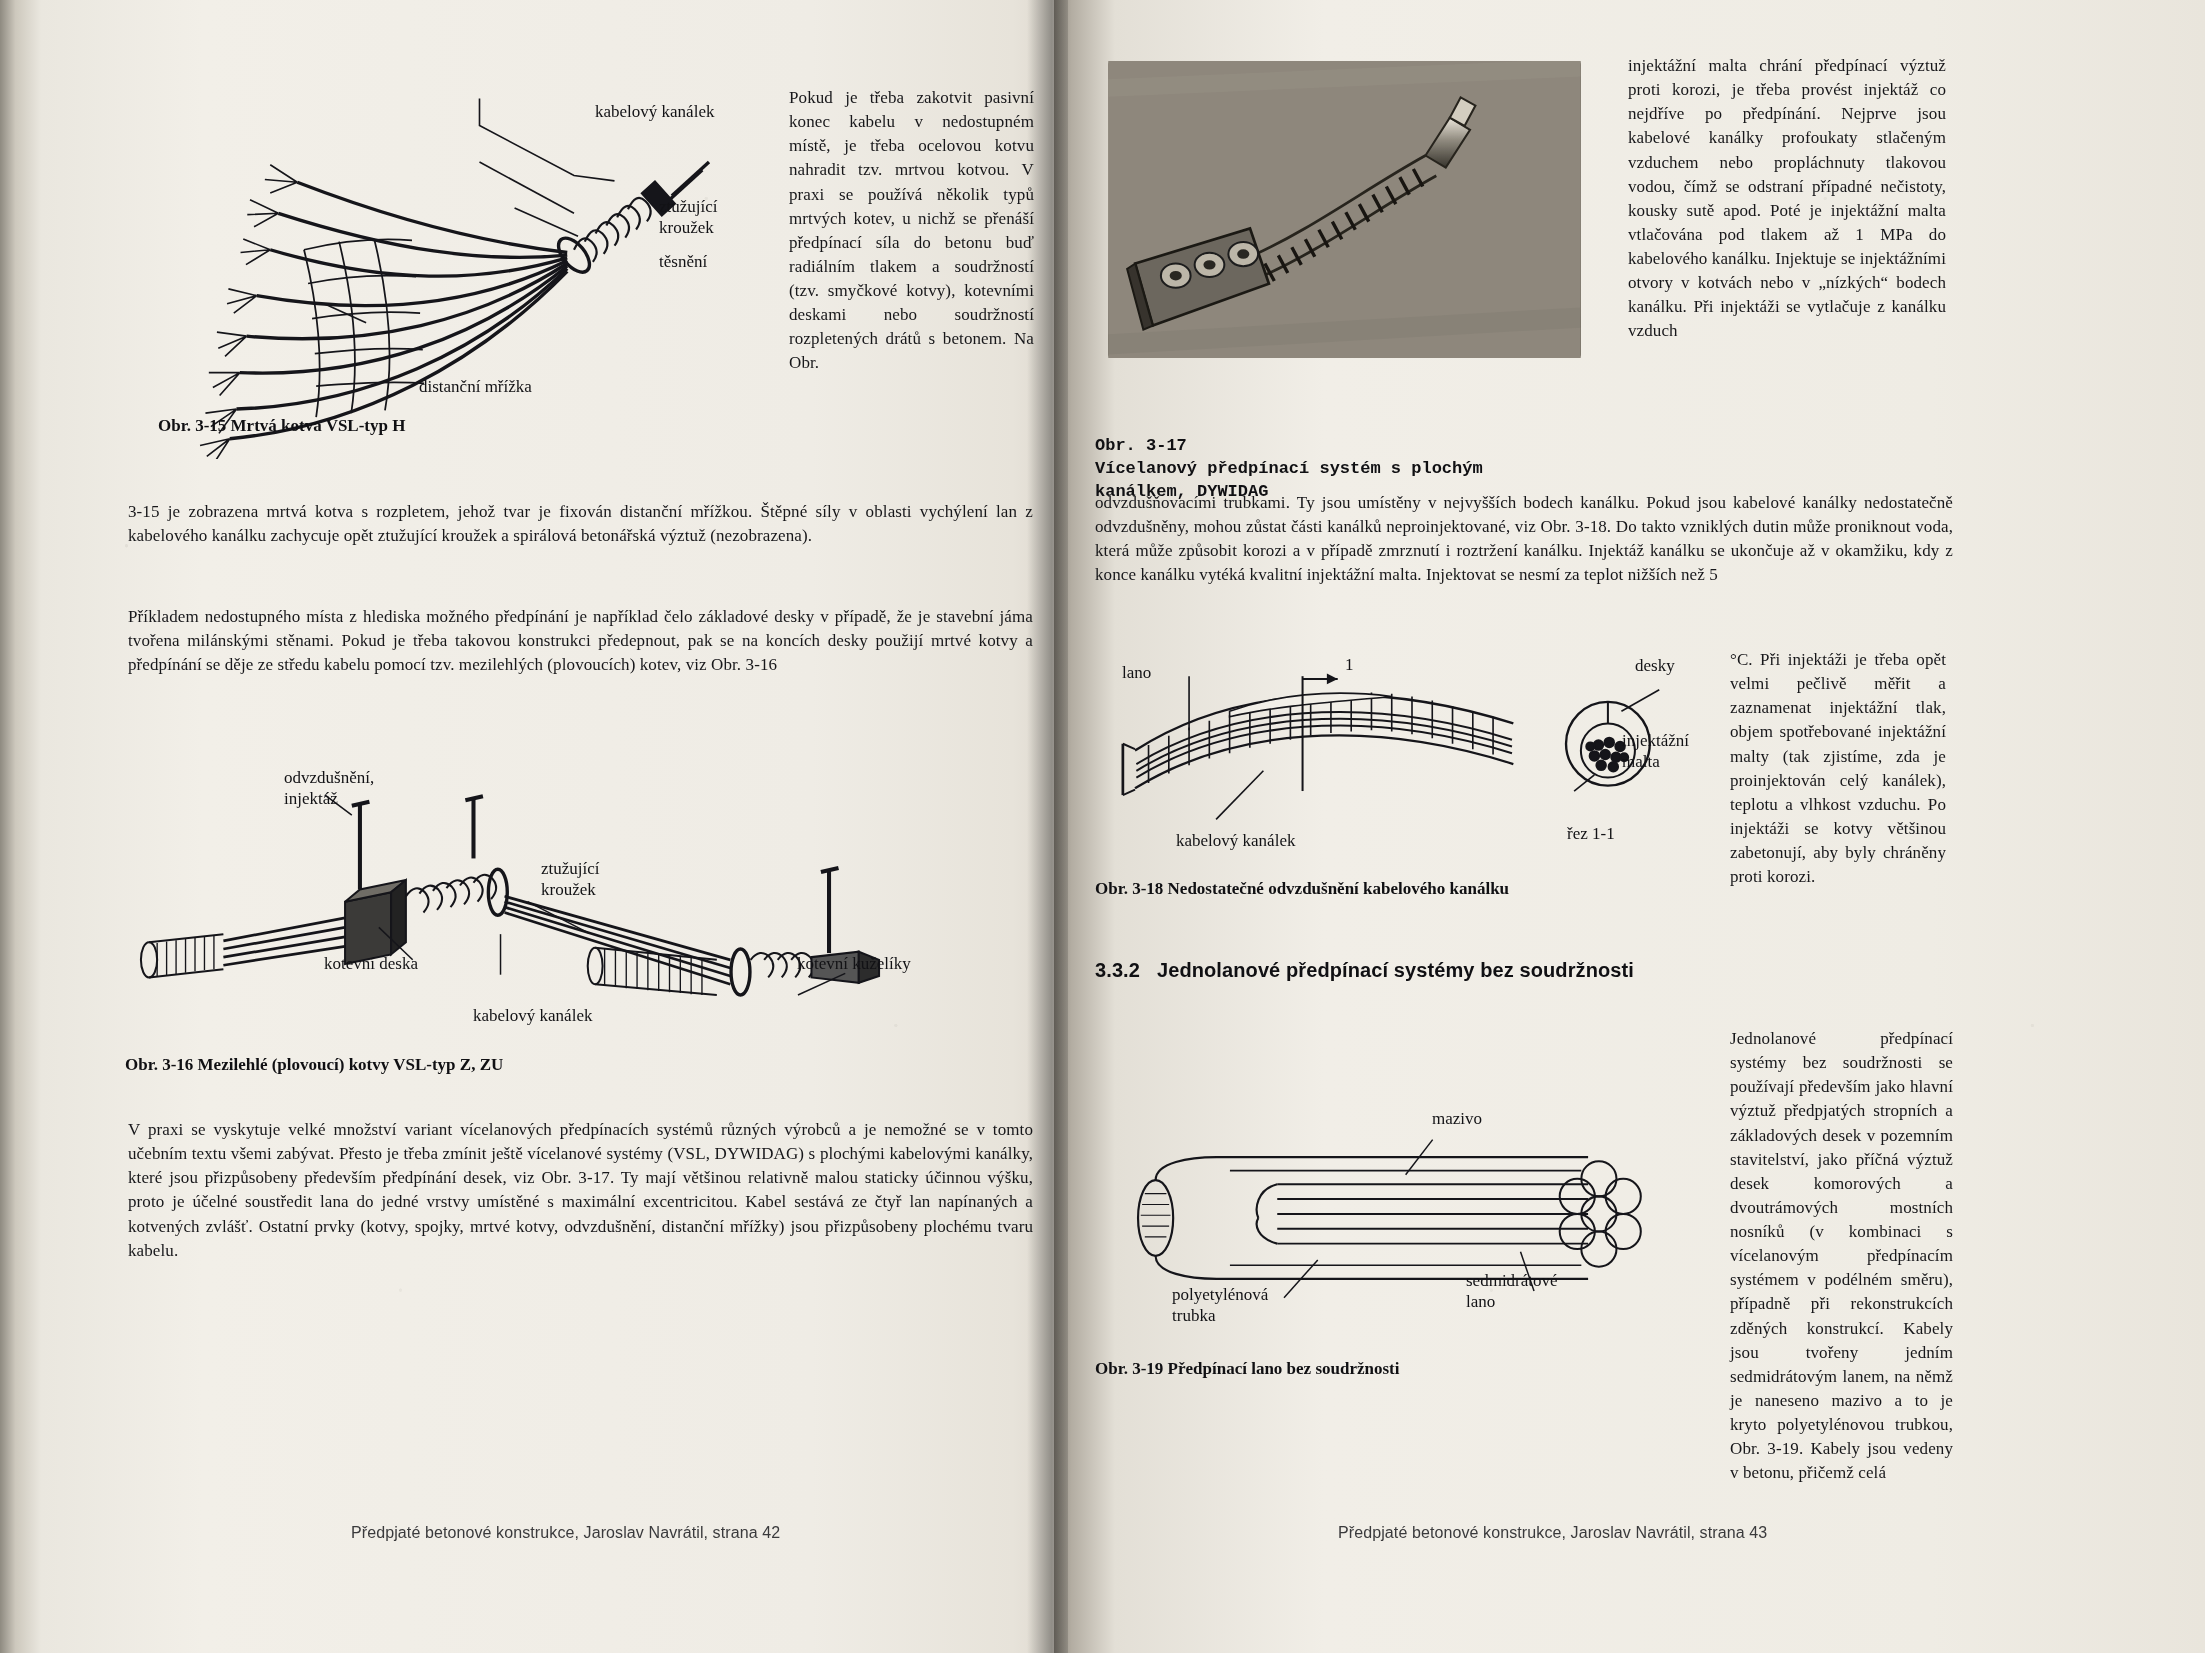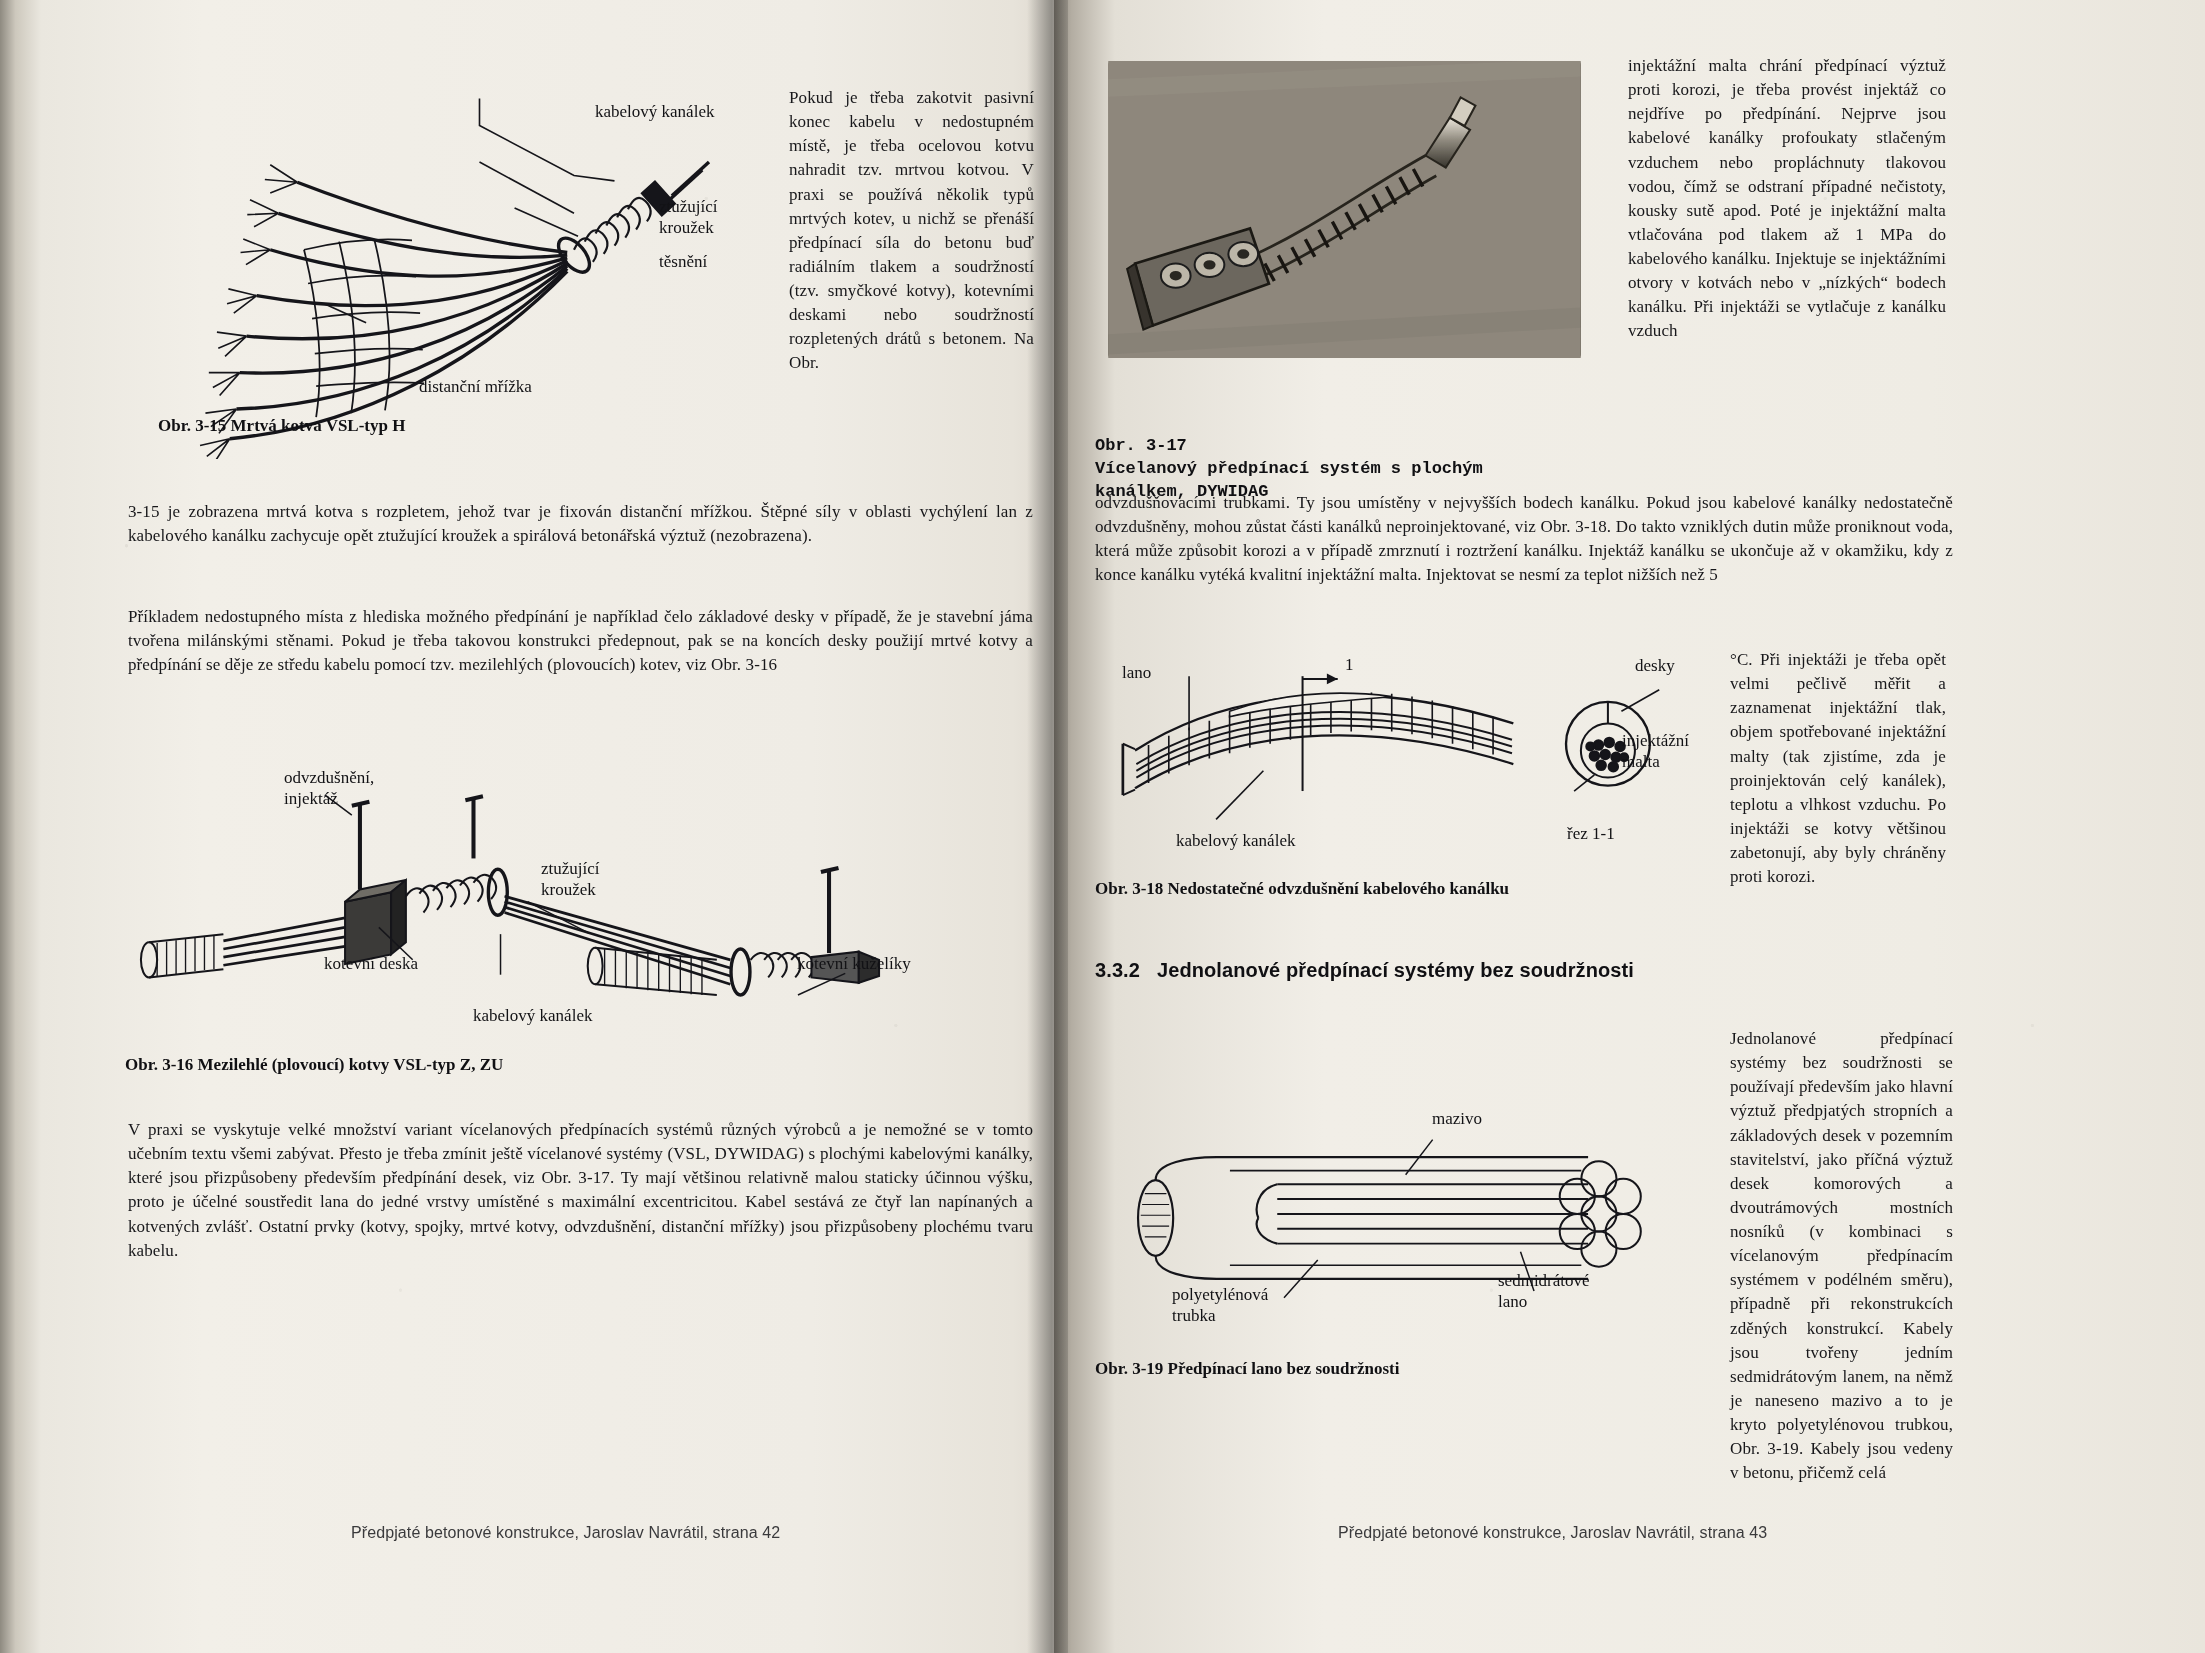--- a/index.html
+++ b/index.html
@@ -461,21 +461,21 @@
           <path d="M470 66 L430 118" stroke-width="2.2"></path>
           <path d="M250 300 L300 244" stroke-width="2.2"></path>
           <path d="M620 290 L600 232" stroke-width="2.2"></path>
         </g>
       </svg>
     </div>
 
     <div class="lbl" style="left:378px;top:1108px;">mazivo</div>
     <div class="lbl" style="left:118px;top:1284px;white-space:pre-line;"><span>polyetylénová
 trubka</span></div>
-    <div class="lbl" style="left:412px;top:1270px;white-space:pre-line;margin-left:32px;"><span>sedmidrátové
+    <div class="lbl" style="left:412px;top:1270px;white-space:pre-line;"><span>sedmidrátové
 lano</span></div>
 
     <div class="cap" style="left:41px;top:1358px;">
       <span class="nm">Obr.  3-19</span>
       <span>Předpínací lano bez soudržnosti</span>
     </div>
 
     <div class="footer" style="left:284px;top:1524px;">Předpjaté betonové konstrukce, Jaroslav Navrátil, strana 43</div>
   </div>
 

